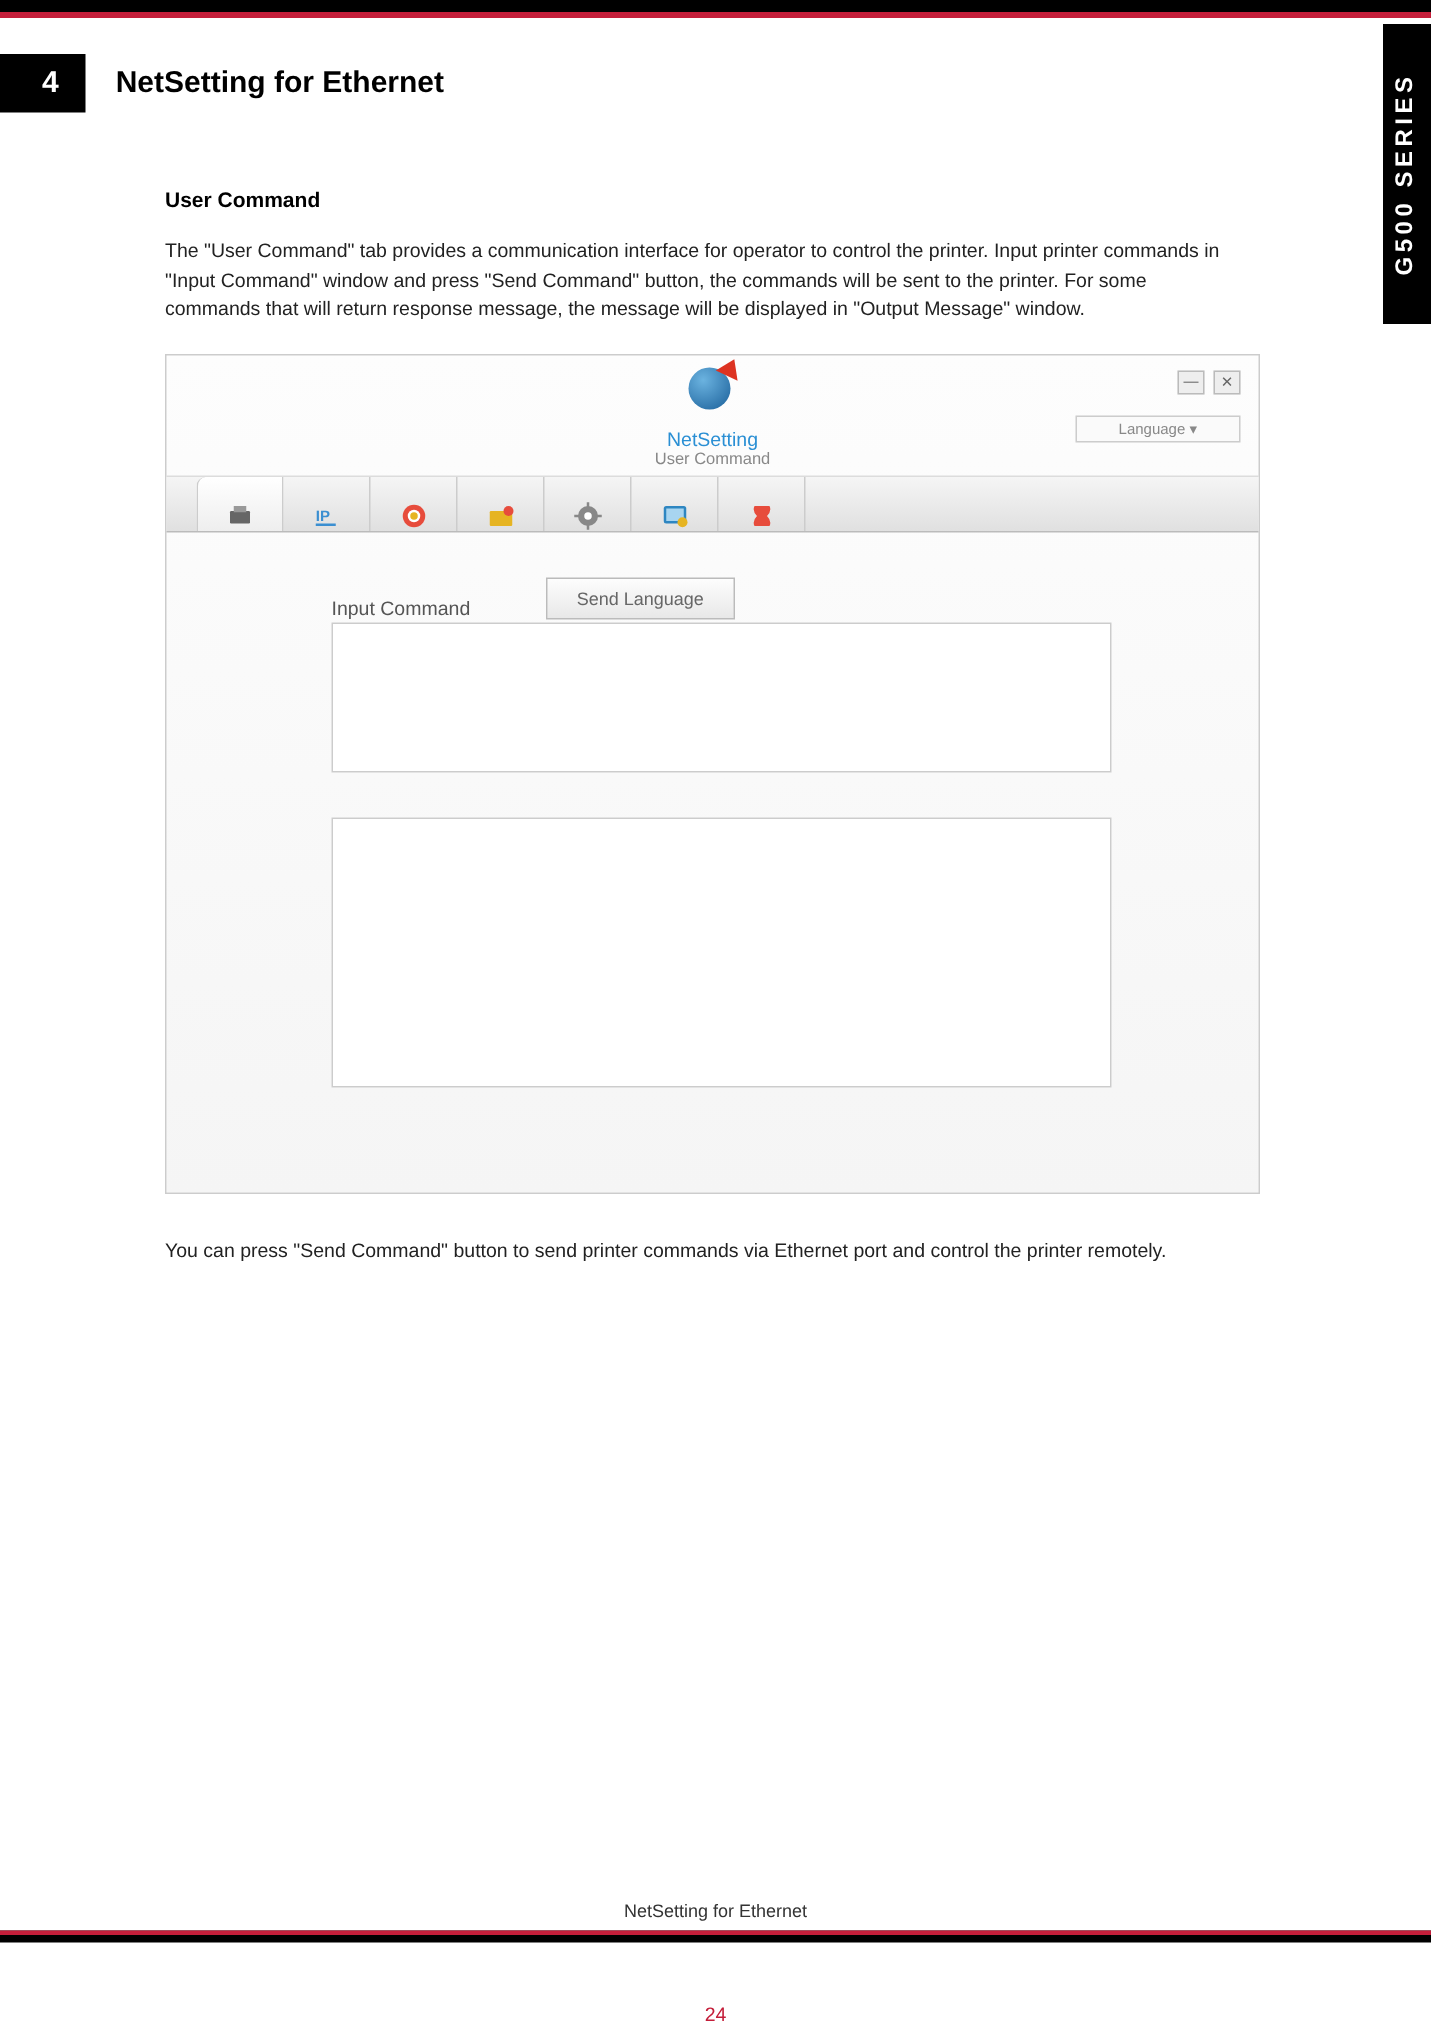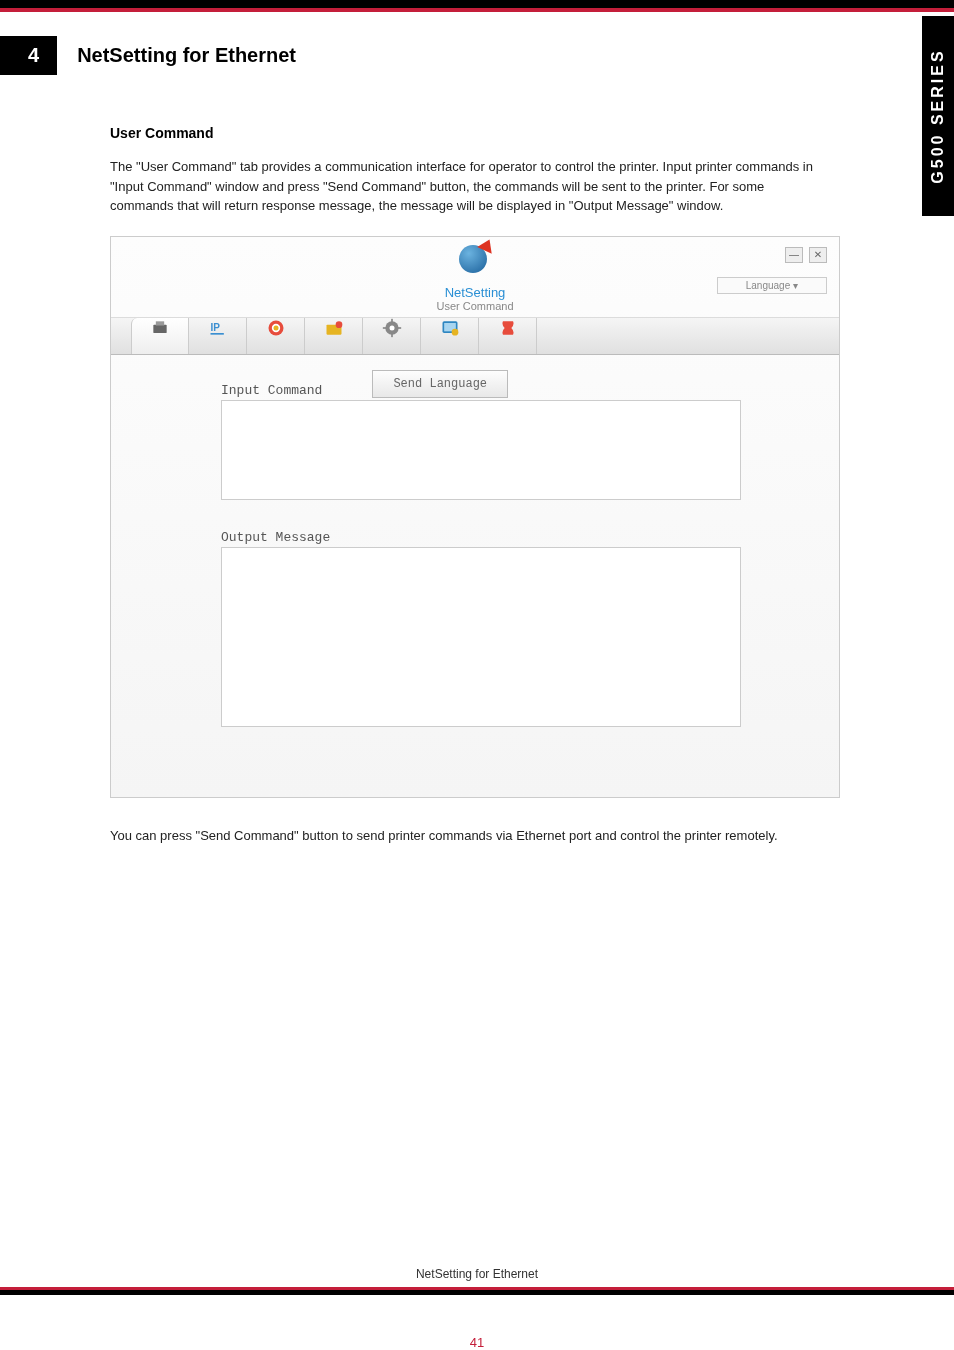--- a/index.html
+++ b/index.html
@@ -149,37 +149,36 @@
       display: flex;
       background: linear-gradient(#f5f5f5, #e0e0e0);
       border-top: 1px solid #dcdcdc;
       border-bottom: 1px solid #bbb;
       padding-left: 20px;
     }
     .tab {
       width: 58px;
       height: 36px;
       display: flex;
-      align-items: flex-start;
+      align-items: flex-end;
       justify-content: center;
       border-right: 1px solid #ccc;
     }
     .tab:first-child {
       border-left: 1px solid #ccc;
       border-top-left-radius: 6px;
       background: linear-gradient(#fff, #eee);
     }
     .icon-sq {
       width: 22px;
       height: 20px;
       display: block;
     }
     .app-body {
-      padding: 15px 50px 10px 110px;
-      font-family: Liberation Mono, monospace;
+      padding: 30px 50px 10px 110px;
     }
     .section-label {
       font-size: 13px;
       color: #555;
       margin-bottom: 2px;
     }
     .send-btn {
       display: inline-block;
       border: 1px solid #bbb;
       background: linear-gradient(#fdfdfd, #e8e8e8);
@@ -313,25 +312,24 @@
       </div>
     </div>
 
     <div class="app-body">
       <div class="row-top">
         <div class="section-label">Input Command</div>
         <div class="send-btn">Send Language</div>
       </div>
       <div class="text-box"></div>
 
-      <div class="section-label">Output Message</div>
       <div class="text-box large"></div>
     </div>
   </div>
 
   <div class="body-text below-text">You can press "Send Command" button to send printer commands via Ethernet port and control the printer remotely.</div>
 </div>
 
 <div class="footer-area">
   <div class="footer-label">NetSetting for Ethernet</div>
   <div class="footer-bar"></div>
-  <div class="page-num">41</div>
+  <div class="page-num">24</div>
 </div>
 
 </body></html>

